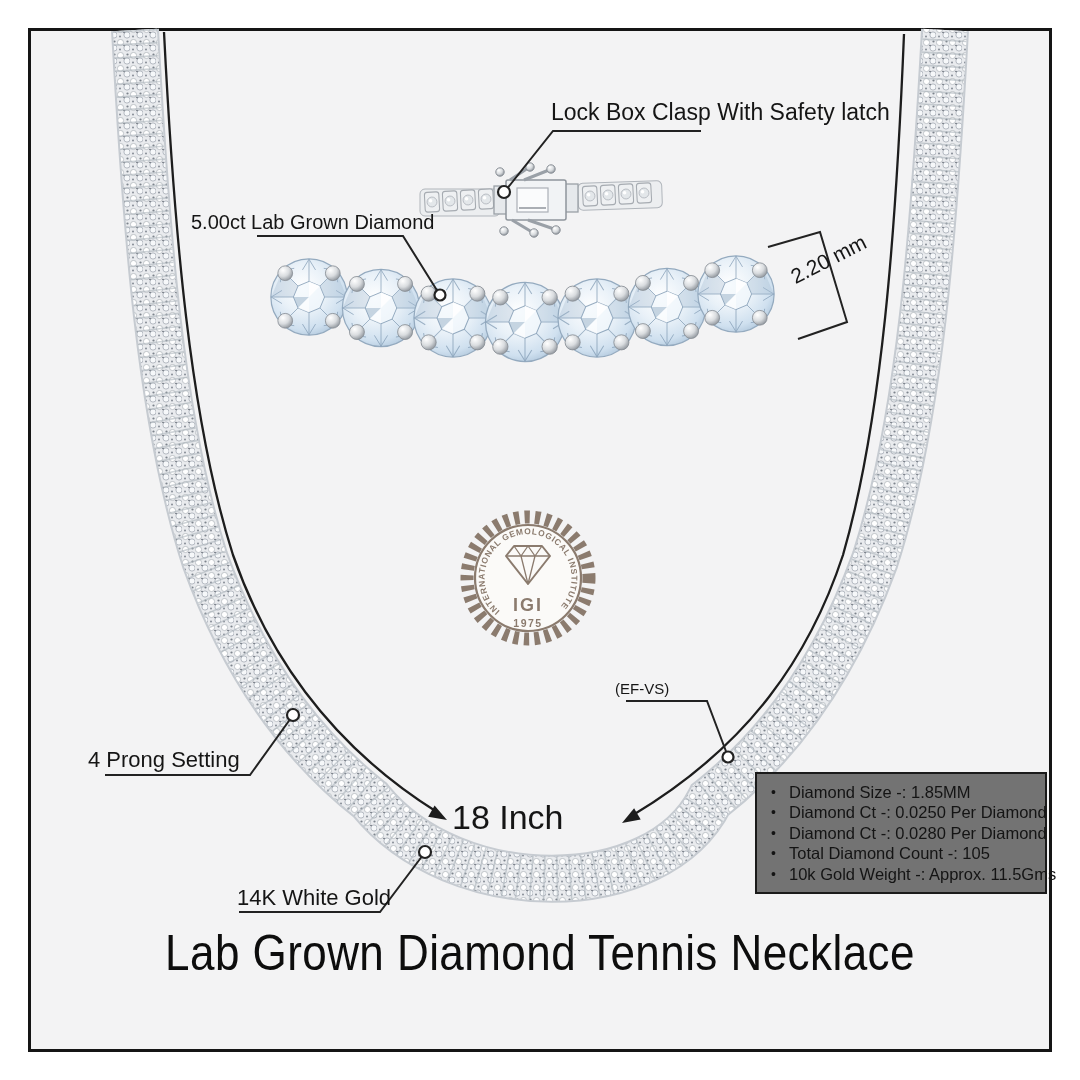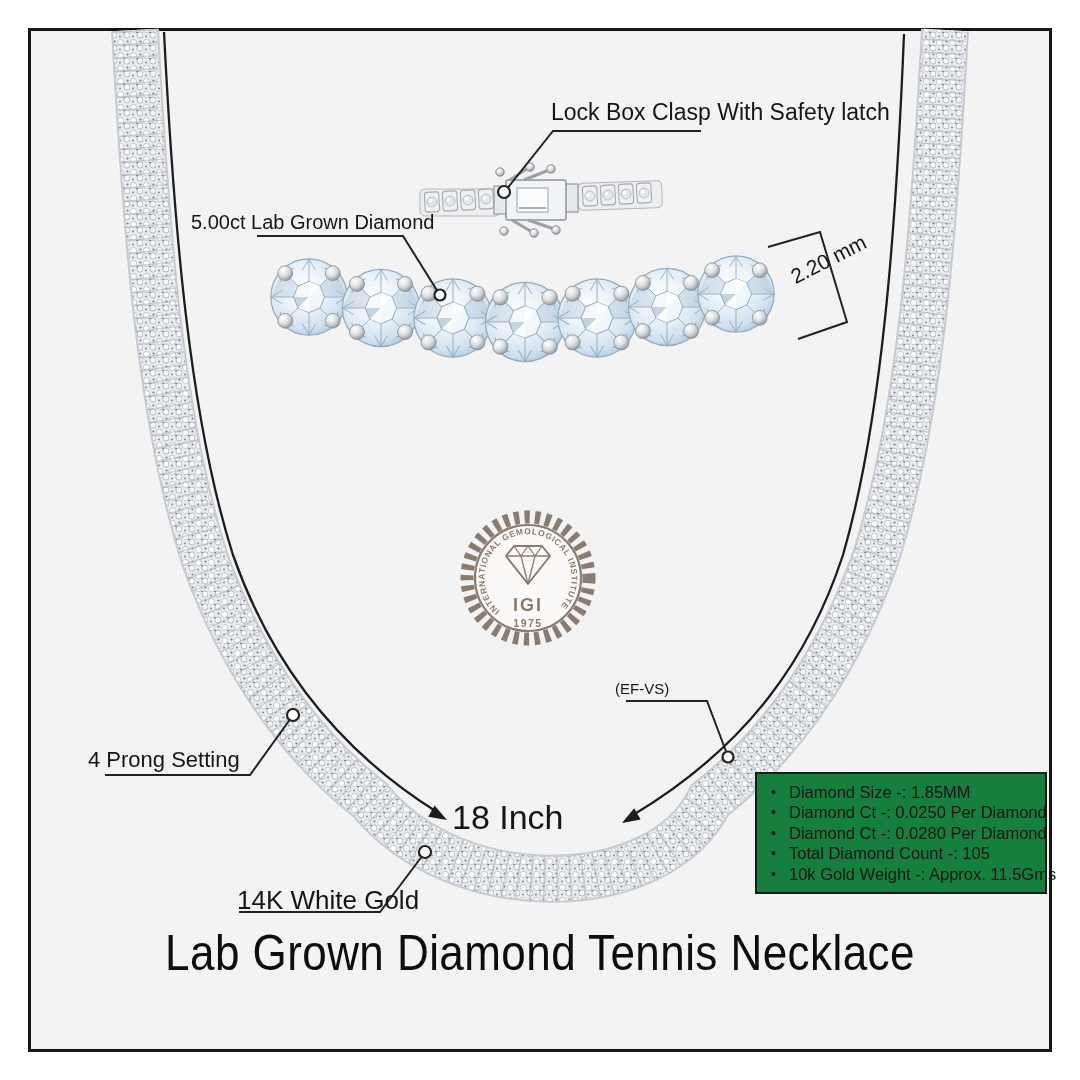--- a/index.html
+++ b/index.html
@@ -13,25 +13,25 @@
     position:absolute;left:28px;top:28px;width:1024px;height:1024px;
     box-sizing:border-box;border:3px solid #151515;background:#f3f3f4;
   }
   svg.art{position:absolute;left:0;top:0;width:1080px;height:1080px;}
   .lbl{position:absolute;white-space:nowrap;line-height:1.1;}
   #clasp-label{left:551px;top:100px;font-size:23px;}
   #diamond-label{left:191px;top:211px;font-size:20px;text-align:right;}
   #size-label{left:792px;top:266px;font-size:21px;transform:rotate(-27deg);transform-origin:left center;}
   #clarity-label{left:615px;top:681px;font-size:15px;}
   #prong-label{left:88px;top:748px;font-size:22px;}
-  #metal-label{left:237px;top:886px;font-size:26px;}
+  #metal-label{left:237px;top:886px;font-size:22px;}
   #length-label{left:452px;top:799px;font-size:34px;}
   #spec-box{
     position:absolute;left:755px;top:772px;width:292px;box-sizing:border-box;
-    background:#15803d;border:2px solid #1a1a1a;padding:8px 4px 8px 6px;
+    background:#737373;border:2px solid #1a1a1a;padding:8px 4px 8px 6px;
   }
   #spec-box ul{list-style:none;margin:0;padding:0;}
   #spec-box li{
     position:relative;padding-left:26px;font-size:16.5px;line-height:20.4px;
     white-space:nowrap;color:#141414;
   }
   #spec-box li::before{
     content:"\2022";position:absolute;left:8px;top:0;font-size:14px;
   }
   #main-title{

